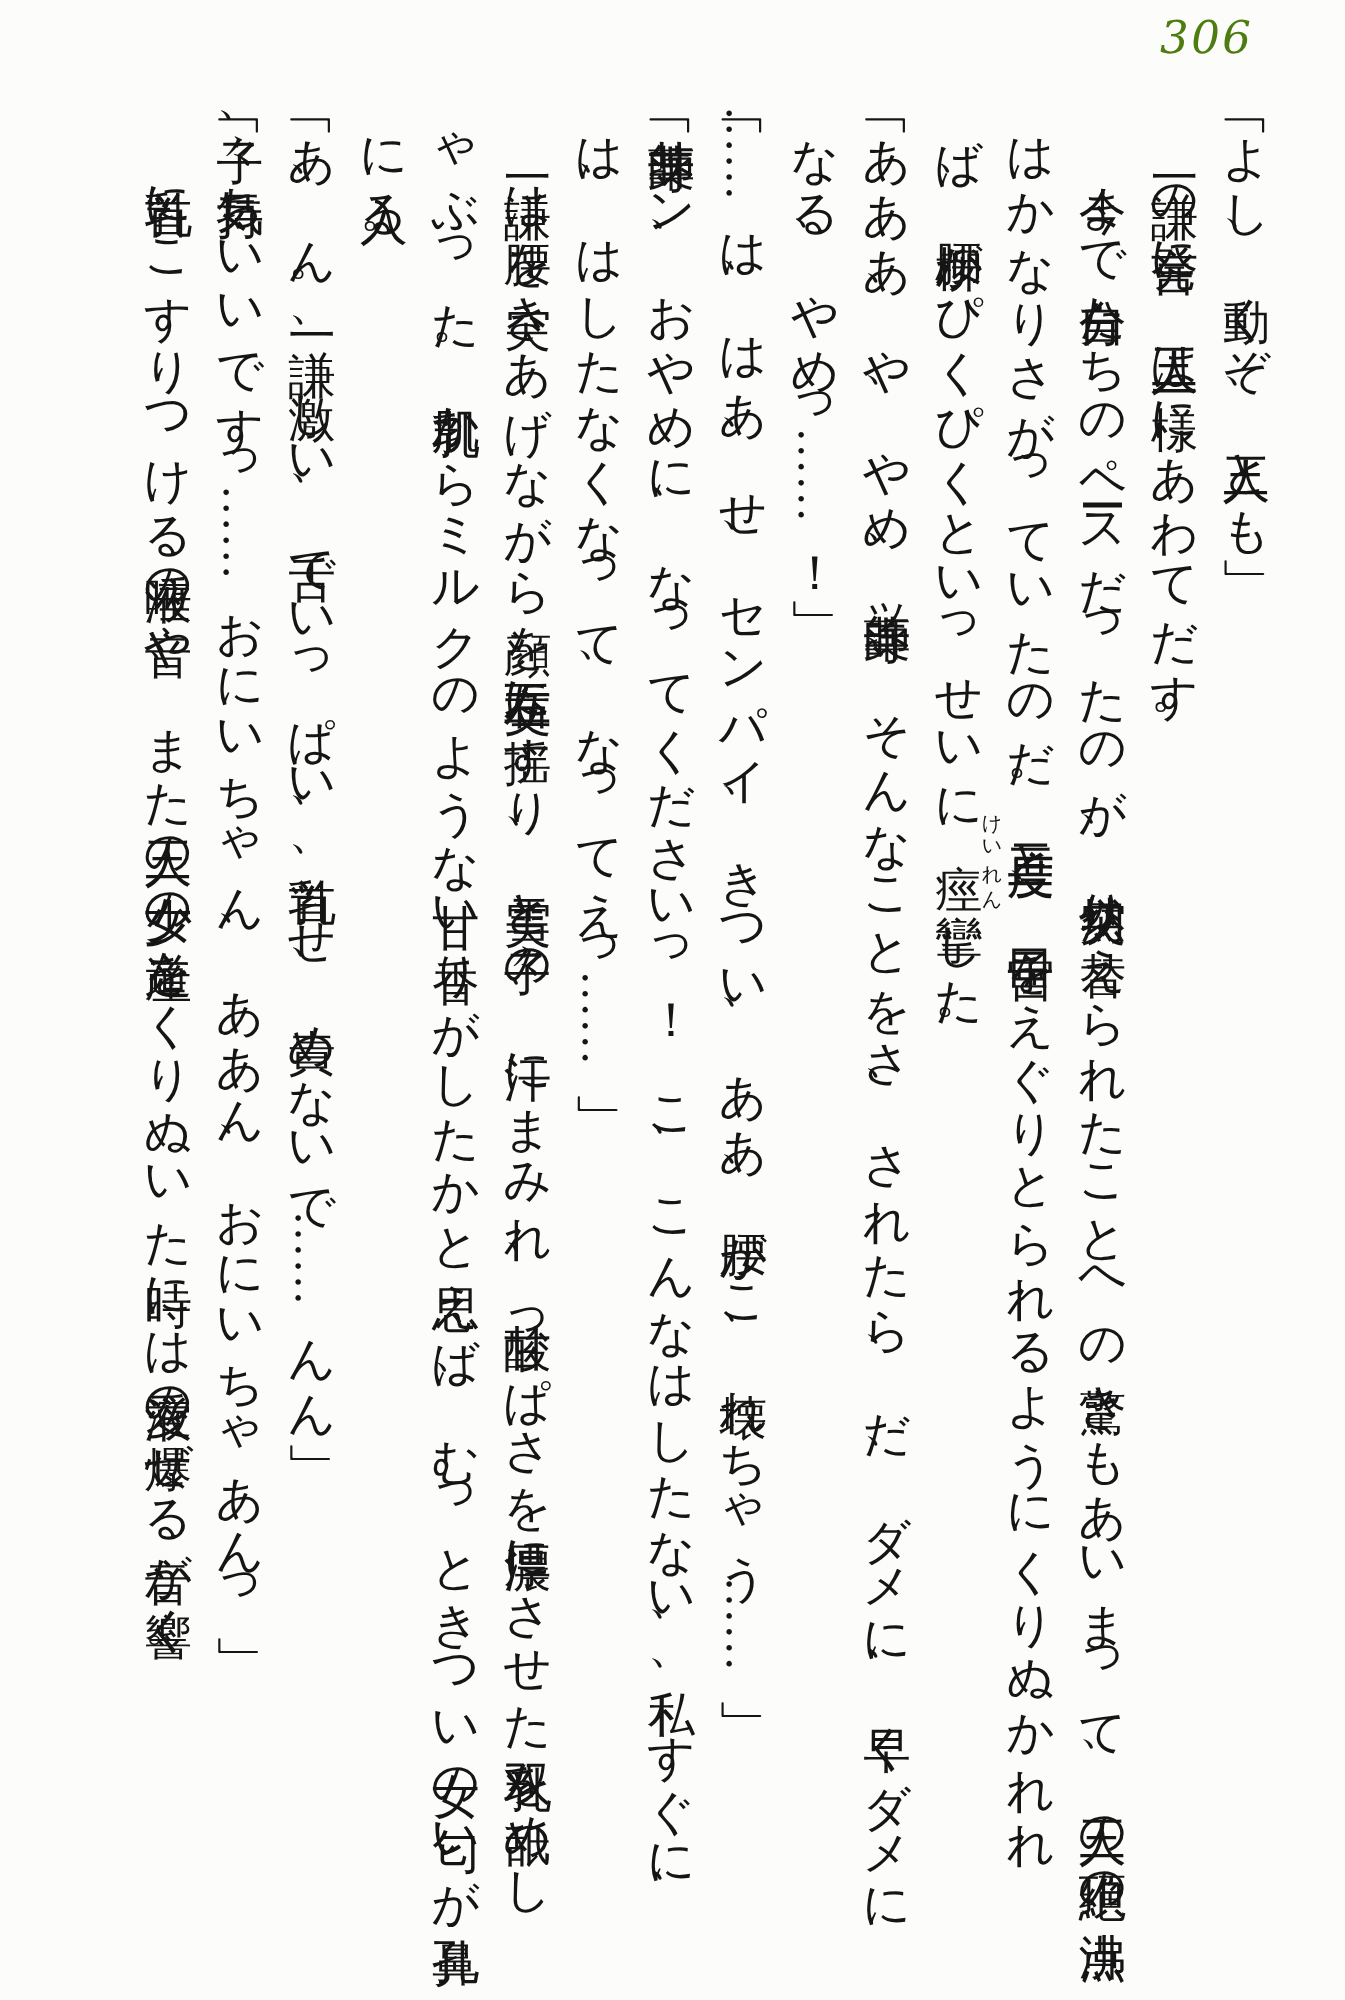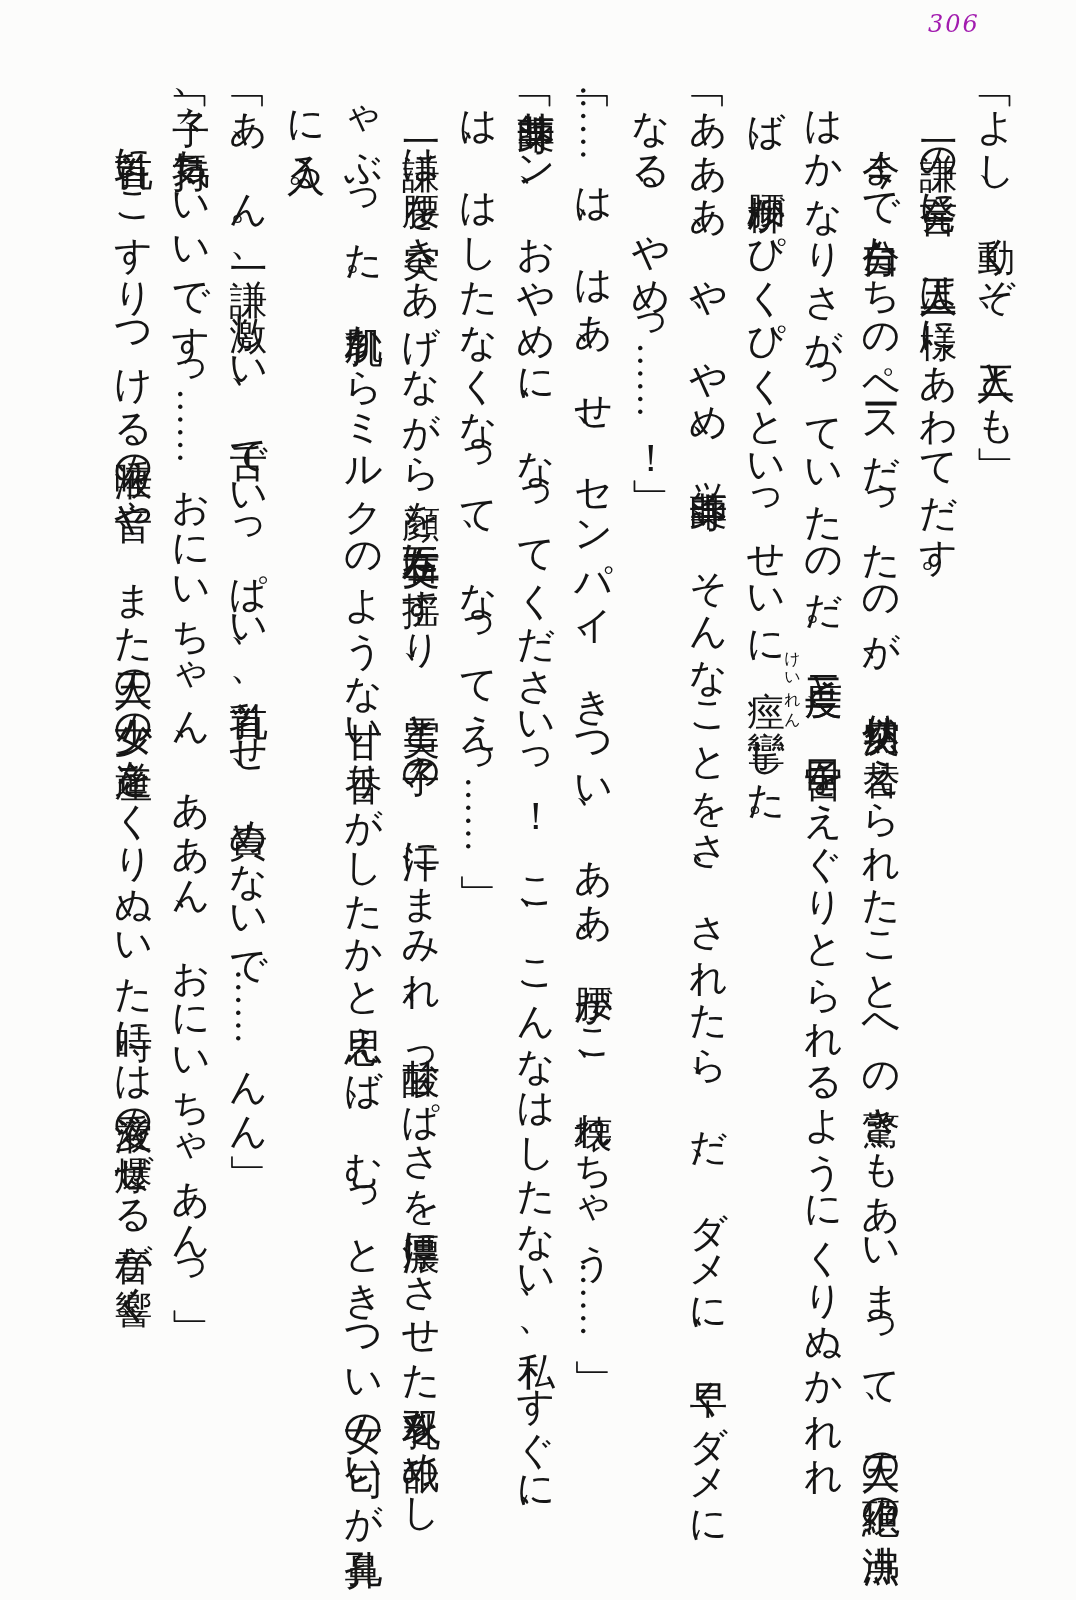--- a/index.html
+++ b/index.html
@@ -16,23 +16,23 @@
     width: 1076px;
     height: 1600px;
     background: #fcfcfb;
   }
   .page-number {
     position: absolute;
     left: 928px;
     top: 10px;
     font-family: "DejaVu Serif", "Liberation Serif", serif;
     font-style: italic;
-    font-size: 24px;
+    font-size: 36px;
     letter-spacing: 2px;
-    color: #a21caf;
+    color: #4d7c0f;
   }
   .body-text {
     position: absolute;
     top: 84px;
     right: 52px;
     height: 1460px;
     writing-mode: vertical-rl;
     text-orientation: mixed;
     font-family: "Liberation Serif", "DejaVu Serif", serif;
     font-size: 38px;

